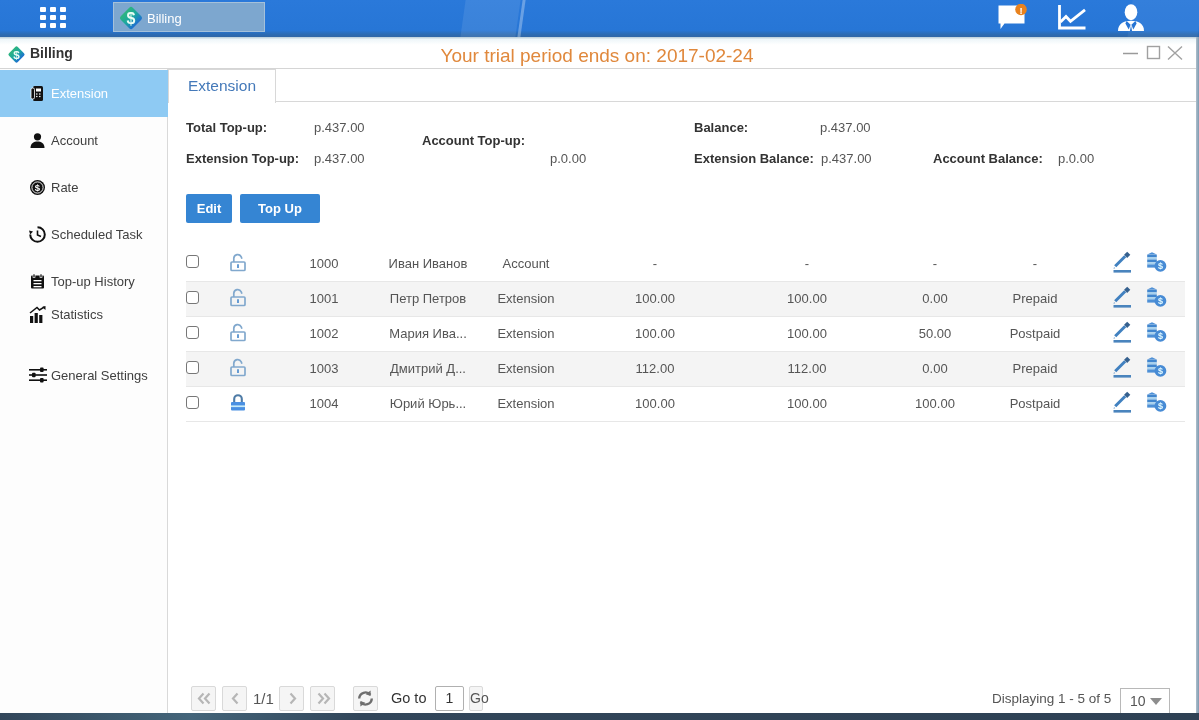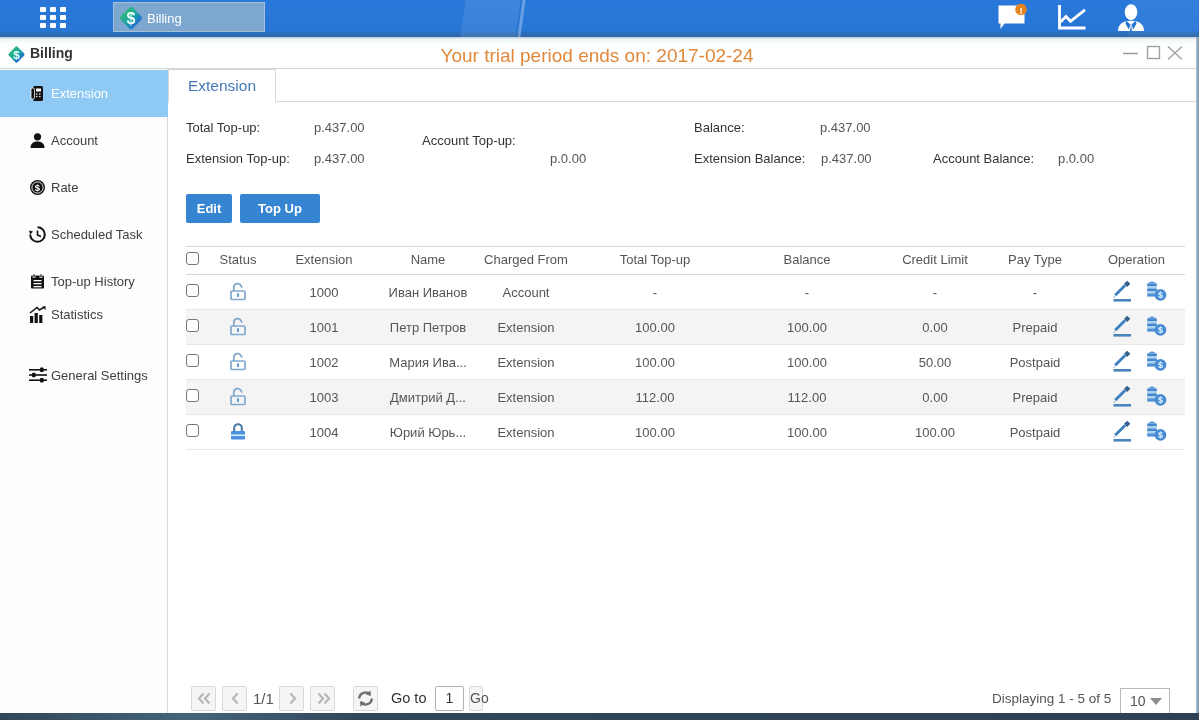--- a/index.html
+++ b/index.html
@@ -21,21 +21,21 @@
 #titletext { left:30px; top:45px; font-size:14px; font-weight:bold; color:#333; }
 #trial { left:0px; top:45px; width:1170px; text-align:center; font-size:19px; color:#e0883c;margin-left:12px; }
 
 #sidebar { left:0; top:69px; width:168px; height:644px; background:#fdfdfd; border-right:1px solid #d9d9d9; }
 .sideitem { position:absolute; left:0; width:168px; height:47px; font-size:13px; color:#404040; }
 .sideitem .ic { position:absolute; left:29px; top:15px; }
 .sideitem .tx { position:absolute; left:51px; top:16px; }
 .sideitem.sel { background:#8ecaf3; color:#fff; }
 #tabbar { left:168px; top:69px; width:1031px; height:33px; border-bottom:1px solid #d8d8d8; background:#fff; }
 #tab { left:168px; top:69px; width:108px; height:34px; border:1px solid #d8d8d8; border-bottom:none; background:#fff; color:#4479b9; font-size:15.5px; text-align:center; line-height:32px; }
-.lbl { position:absolute; font-size:13px; font-weight:normal; color:#333; }
+.lbl { position:absolute; font-size:13px; font-weight:bold; color:#333; }
 .val { position:absolute; font-size:13px; color:#555; }
 .btn { position:absolute; top:194px; height:29px; background:#3585d3; color:#fff; font-size:13px; font-weight:bold; text-align:center; line-height:29px; border-radius:2px; }
 
 #tbl { position:absolute; left:186px; top:246px; width:999px; border-collapse:collapse; table-layout:fixed; font-size:13px; color:#555; }
 #tbl th { height:28px; border-top:1px solid #d8d8d8; border-bottom:1px solid #d8d8d8; font-weight:normal; color:#555; text-align:center; padding:0 0 2px 0; vertical-align:middle; }
 #tbl td { height:35px; border-bottom:1px solid #e7e7e7; text-align:center; padding:0; }
 #tbl tr.alt td { background:#f4f4f4; }
 .cb { display:inline-block; width:13px; height:13px; border:1px solid #777; border-radius:3px; background:#fff; }
 
 .pgbtn { position:absolute; top:686px; width:25px; height:25px; background:#f5f5f5; border:1px solid #d9d9d9; border-radius:2px; color:#a3a3a3; text-align:center; font-size:16px; line-height:22px; }
@@ -215,32 +215,20 @@
       <col style="width:128px">
       <col style="width:80px">
       <col style="width:116px">
       <col style="width:142px">
       <col style="width:162px">
       <col style="width:94px">
       <col style="width:106px">
       <col style="width:97px">
 </colgroup>
 <tbody>
-      <tr>
-<th style="text-align:left"><span class="cb"></span></th>
-        <th>Status</th>
-        <th>Extension</th>
-        <th>Name</th>
-        <th>Charged From</th>
-        <th>Total Top-up</th>
-        <th>Balance</th>
-        <th>Credit Limit</th>
-        <th>Pay Type</th>
-        <th>Operation</th>
-</tr>
 <tr>
 <td style="text-align:left"><span class="cb"></span></td>
         <td><svg width="20" height="20" viewBox="0 0 20 20">
             <rect x="3" y="10" width="14" height="8.5" rx="1" fill="none" stroke="#81a8cd" stroke-width="1.7"></rect>
             <path d="M5.8 10 V6.3 A3.9 3.9 0 0 1 13.2 4.8 L13.9 6.8" fill="none" stroke="#81a8cd" stroke-width="1.7"></path>
             <line x1="10" y1="12.3" x2="10" y2="16" stroke="#5f97d1" stroke-width="1.9"></line>
           </svg></td>
         <td>1000</td>
         <td>Иван Иванов</td>
         <td>Account</td>

